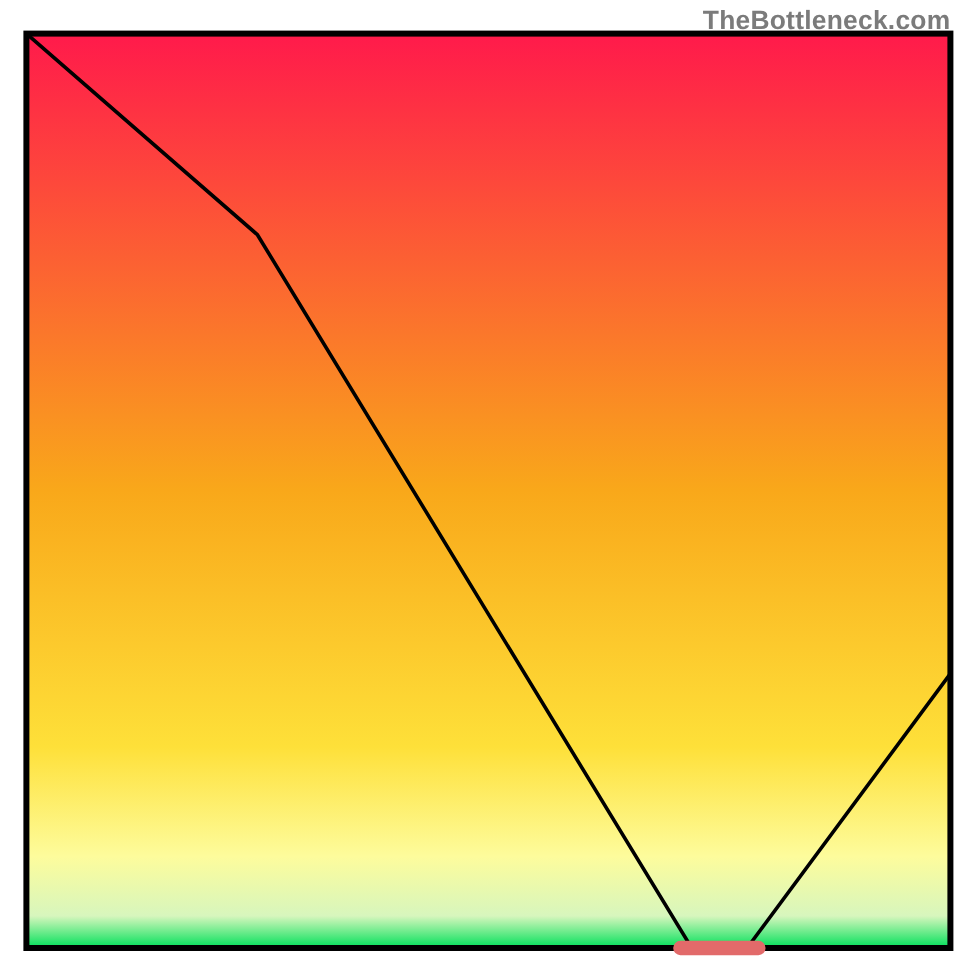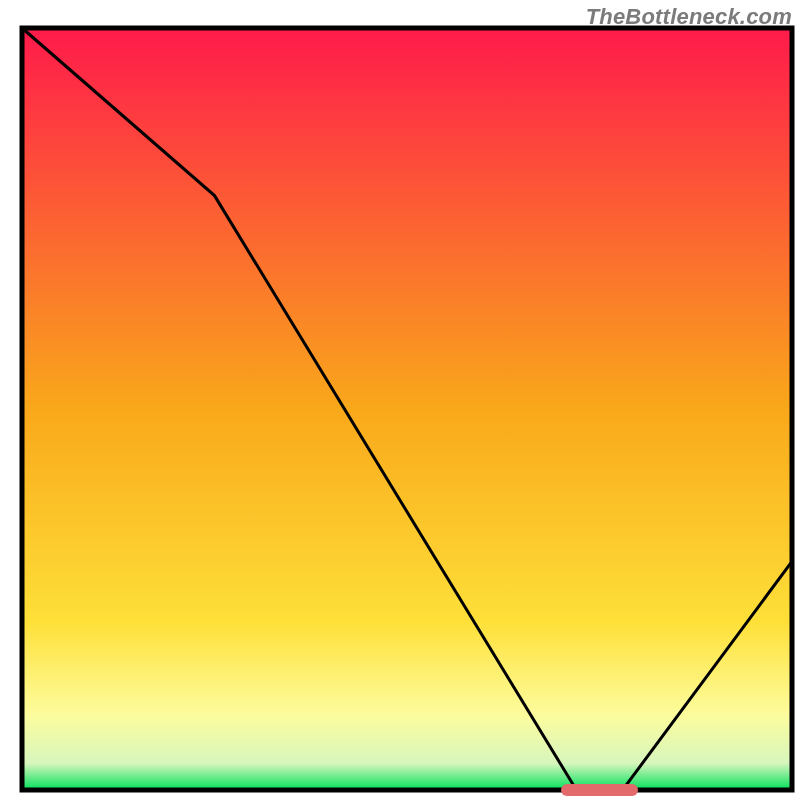--- a/index.html
+++ b/index.html
@@ -7,21 +7,20 @@
     padding: 0;
     width: 800px;
     height: 800px;
     background: #ffffff;
     font-family: Arial, Helvetica, sans-serif;
   }
   .container {
     position: relative;
     width: 800px;
     height: 800px;
-    font-style: italic;
   }
   .watermark {
     position: absolute;
     top: 4px;
     right: 8px;
     font-size: 22px;
     font-weight: bold;
     color: #7b7b7b;
     z-index: 10;
     letter-spacing: 0.2px;

